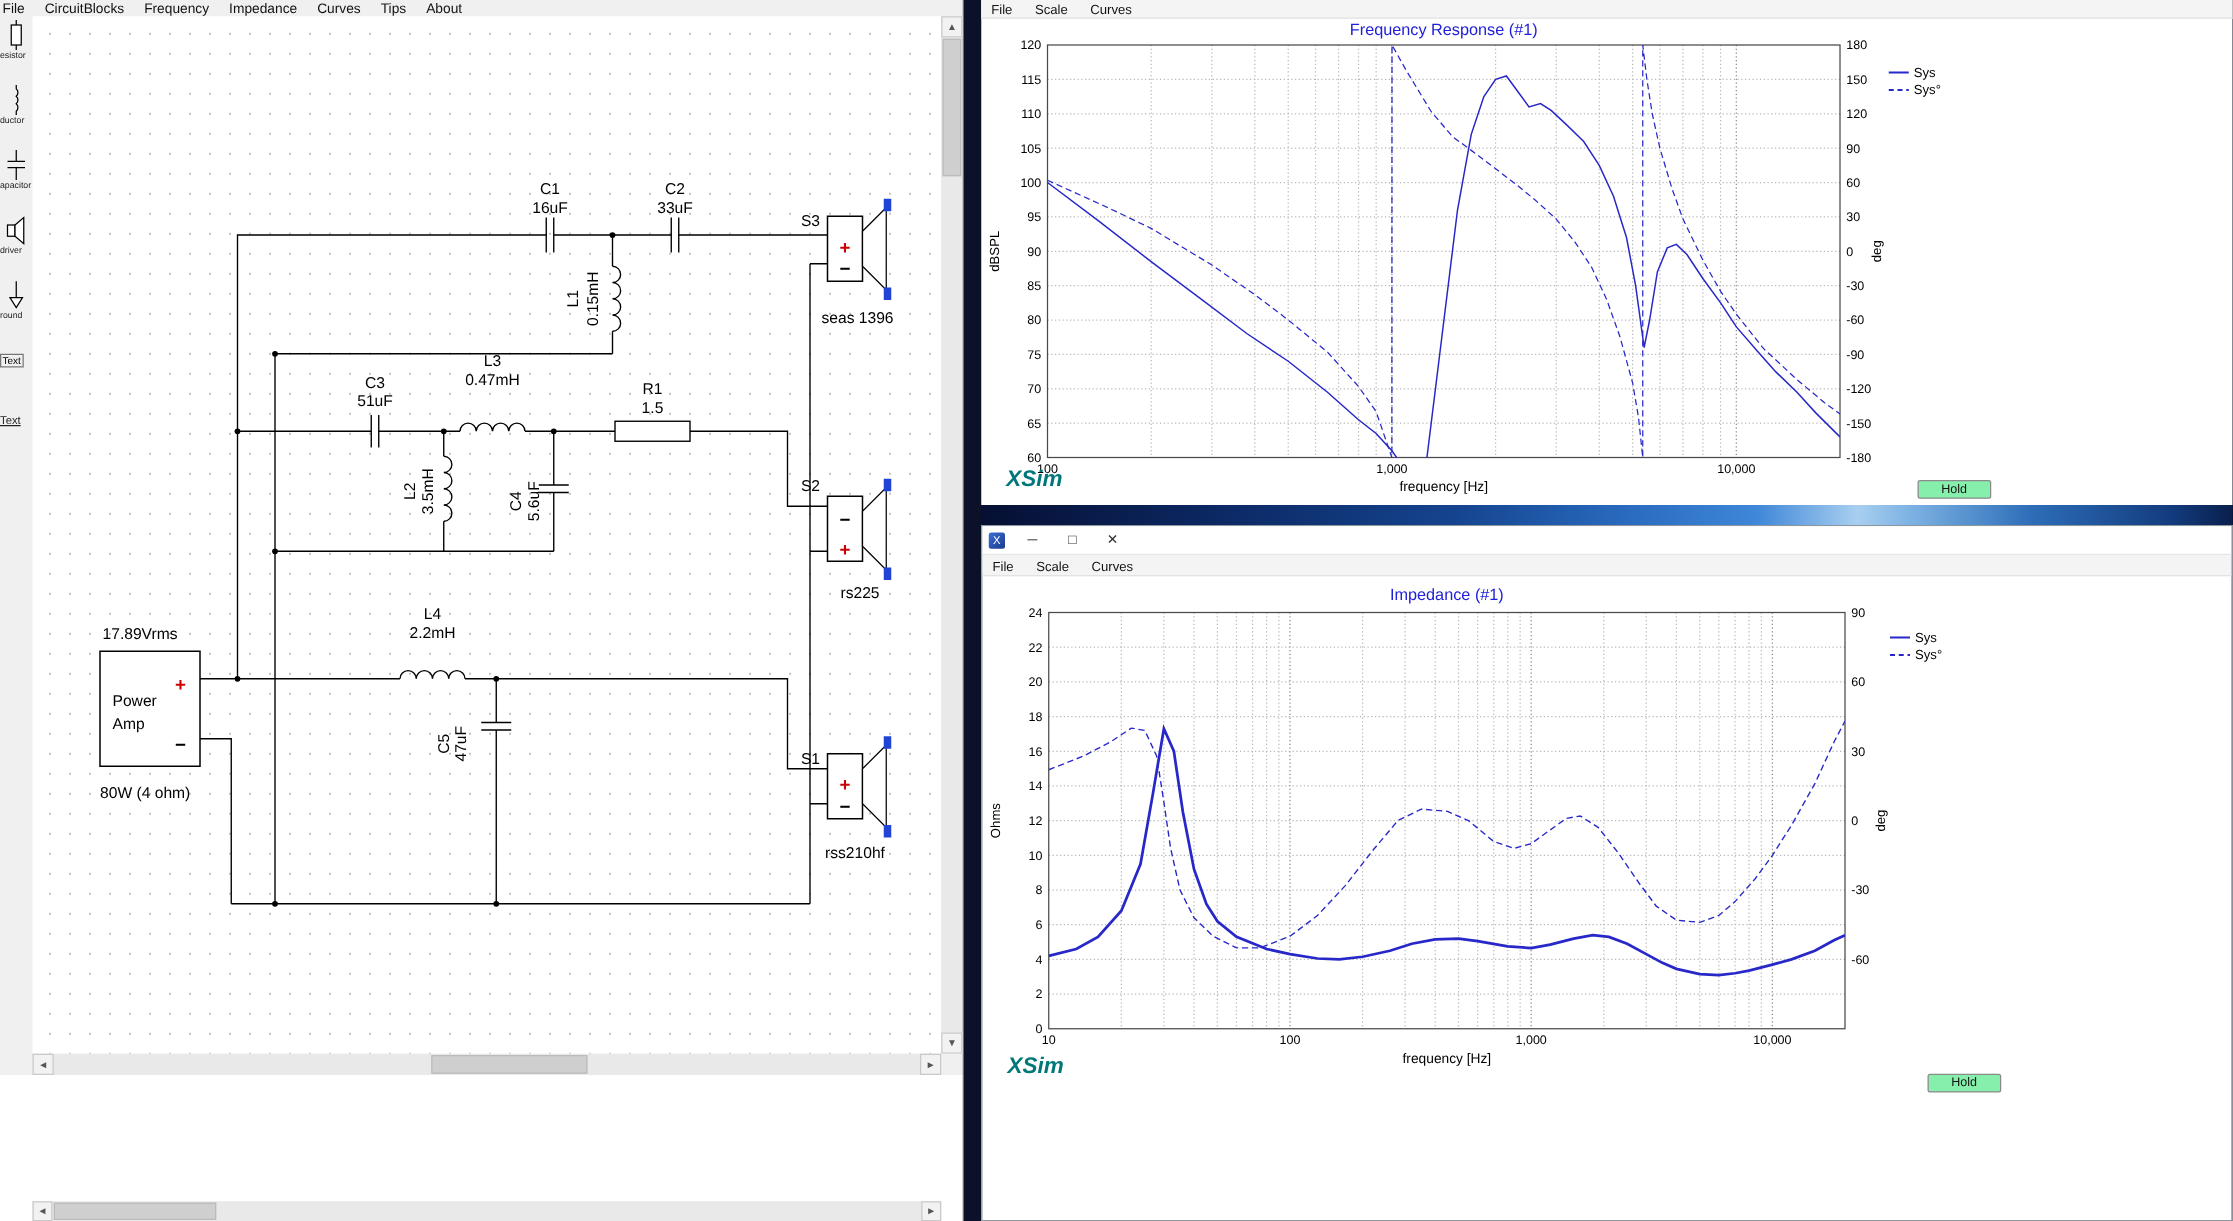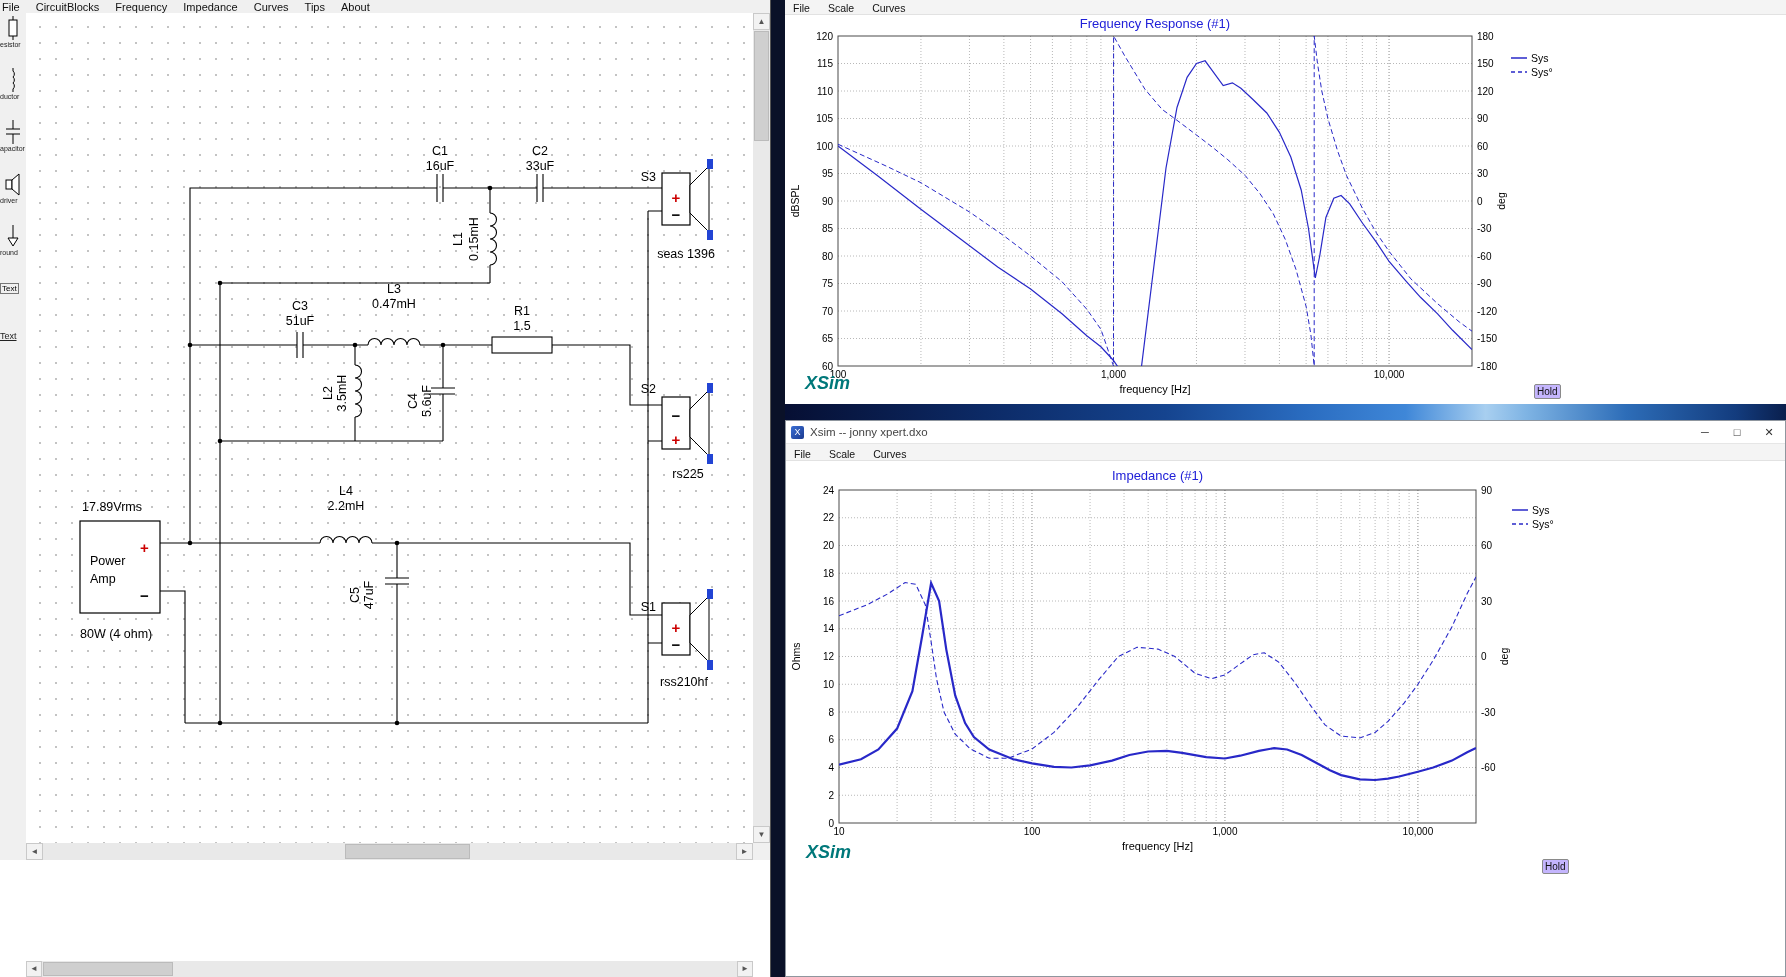--- a/index.html
+++ b/index.html
@@ -34,22 +34,22 @@
   
   #fr-win{left:785px;top:0;width:1001px;height:404px;background:#fff;}
   #imp-win{left:785px;top:420px;width:1001px;height:557px;background:#fff;border:1px solid #8f969e;box-sizing:border-box;}
   .chart-menubar{height:14px;background:#f4f4f4;display:flex;gap:18px;padding:0 8px;
     font-size:10.5px;color:#111;align-items:flex-end;border-bottom:1px solid #e2e2e2;}
   #imp-titlebar{height:22px;background:#ffffff;display:flex;align-items:center;border-bottom:1px solid #e6e6e6;}
   #imp-titlebar .appicon{width:13px;height:13px;margin:0 6px 0 5px;background:linear-gradient(135deg,#3b6fd4,#1b3a8f);
     color:#fff;font-size:9px;line-height:13px;text-align:center;border-radius:2px;}
   #imp-titlebar .ttext{font-size:11.5px;color:#444;flex:1;}
   .winbtn{width:32px;height:22px;text-align:center;line-height:22px;font-size:11px;color:#333;cursor:default;}
-  .hold-btn{position:absolute;font-size:10px;color:#111;background:#c4b5fd;border:1px solid #8a8a8a;
-    border-radius:2px;padding:1px 2px;}
+  .hold-btn{position:absolute;font-size:10px;color:#111;background:#86efac;border:1px solid #8a8a8a;
+    border-radius:2px;padding:1px 18px;}
   .xsim-logo{position:absolute;font-size:18px;font-weight:bold;font-style:italic;color:#00787a;}
   .bluebar{position:absolute;left:785px;top:404px;width:1001px;height:16px;
     background:linear-gradient(90deg,#060f33 0%,#0c2a66 20%,#15448f 38%,#2a6cc0 52%,#3f87d8 62%,#a8cff0 70%,#7fb4e4 74%,#2d6db8 84%,#133c7e 95%,#0a1f4d 100%);}
   svg{font-family:"Liberation Sans",sans-serif;}
 </style>
 </head>
 <body>
 
 <div class="win" id="left-win">
   <div id="left-menubar">
@@ -310,21 +310,20 @@
     </svg>
   <span class="xsim-logo" style="left:20px;top:373px;">XSim</span>
   <div class="hold-btn" style="left:749px;top:384px;">Hold</div>
 </div>
 
 <div class="bluebar"></div>
 
 <div class="win" id="imp-win">
   <div id="imp-titlebar">
     <div class="appicon">X</div>
-    <div class="ttext">Xsim -- jonny xpert.dxo</div>
     <div class="winbtn">─</div>
     <div class="winbtn">□</div>
     <div class="winbtn">✕</div>
   </div>
   <div class="chart-menubar" style="height:16px;">
     <span>File</span>
     <span>Scale</span>
     <span>Curves</span>
   </div>
   <svg id="imp-chart" width="1001" height="517">

